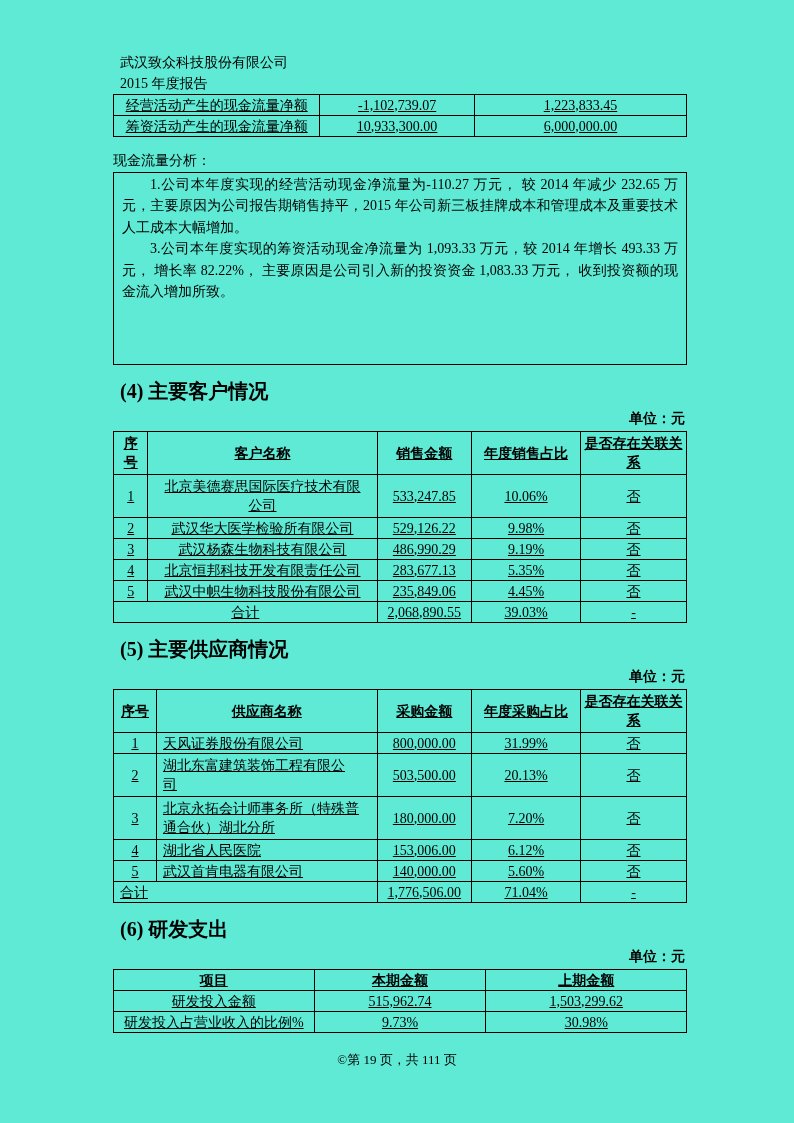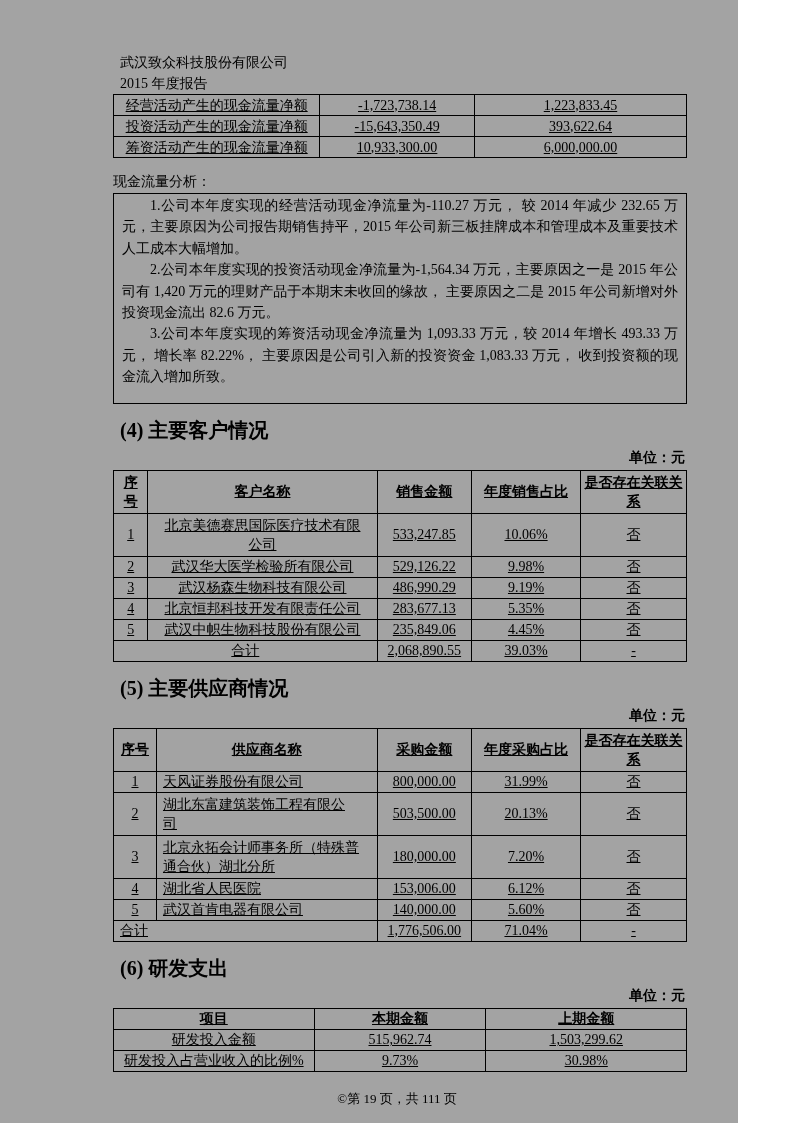--- a/index.html
+++ b/index.html
@@ -1,20 +1,20 @@
 <!DOCTYPE html>
 <html><head>
 <meta charset="utf-8">
 <style>
   html,body { margin:0; padding:0; }
   body {
     width:794px; height:1123px; background:#ffffff; color:#000;
     font-family:"Liberation Serif","DejaVu Serif",serif;
   }
-  .page { position:relative; width:738px; height:1123px; overflow:hidden; background:#a3a3a3; }
+  .page { position:relative; width:794px; height:1123px; overflow:hidden; background:#5eead4; }
   .content { margin-left:113px; width:574px; }
 
   .doc-header { padding-top:52px; margin-left:7px; font-size:14px; line-height:21px; }
 
   table { border-collapse:collapse; table-layout:fixed; width:574px; font-size:14px;text-decoration:underline; }
   td,th { border:1px solid #000; padding:0 3px; text-align:center; vertical-align:middle; overflow:hidden; line-height:19px; }
   th { font-weight:bold; }
   .h22 td,.h22 th { height:20px; }
   .h44 td,.h44 th { height:42px; }
   .left { text-align:left; padding-left:6px;margin-top:16px; }
@@ -44,41 +44,35 @@
 
     <table>
       <colgroup>
           <col style="width:36%">
           <col style="width:27%">
           <col style="width:37%">
         </colgroup>
       <tbody>
         <tr class="h22">
           <td>经营活动产生的现金流量净额</td>
-          <td>-1,723,738.14</td>
+          <td>-1,102,739.07</td>
           <td>1,223,833.45</td>
-        </tr>
-        <tr class="h22">
-          <td>投资活动产生的现金流量净额</td>
-          <td>-15,643,350.49</td>
-          <td>393,622.64</td>
         </tr>
         <tr class="h22">
           <td>筹资活动产生的现金流量净额</td>
           <td>10,933,300.00</td>
           <td>6,000,000.00</td>
         </tr>
       </tbody>
     </table>
 
     <div class="analysis-label">现金流量分析：</div>
 
     <div class="analysis-box">
       <p>1.公司本年度实现的经营活动现金净流量为-110.27 万元， 较 2014 年减少 232.65 万元，主要原因为公司报告期销售持平，2015 年公司新三板挂牌成本和管理成本及重要技术人工成本大幅增加。</p>
-      <p>2.公司本年度实现的投资活动现金净流量为-1,564.34 万元，主要原因之一是 2015 年公司有 1,420 万元的理财产品于本期末未收回的缘故， 主要原因之二是 2015 年公司新增对外投资现金流出 82.6 万元。</p>
       <p>3.公司本年度实现的筹资活动现金净流量为 1,093.33 万元，较 2014 年增长 493.33 万元， 增长率 82.22%， 主要原因是公司引入新的投资资金 1,083.33 万元， 收到投资额的现金流入增加所致。</p>
     </div>
 
     <div class="section-heading">(4) 主要客户情况</div>
     <div class="unit-label">单位：元</div>
 
     <table>
       <colgroup>
           <col style="width:6%">
           <col style="width:40%">

